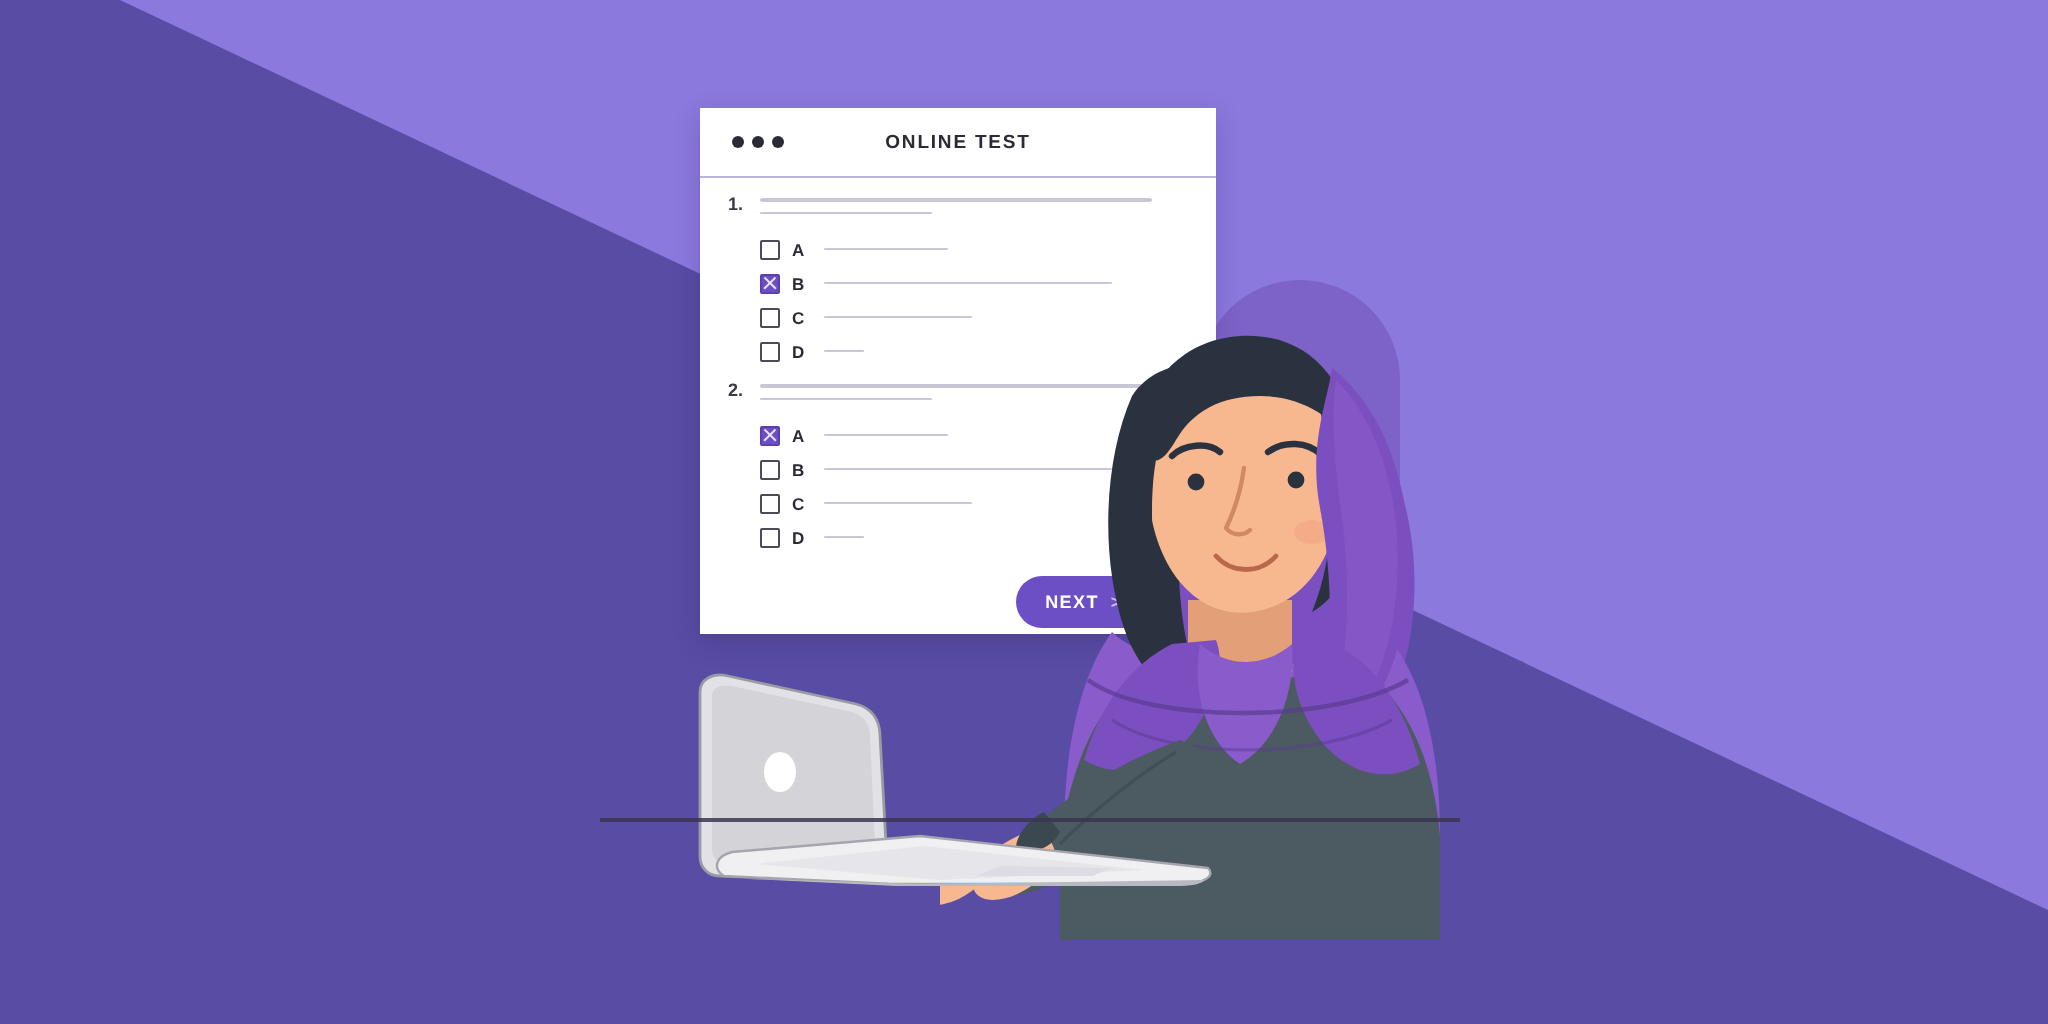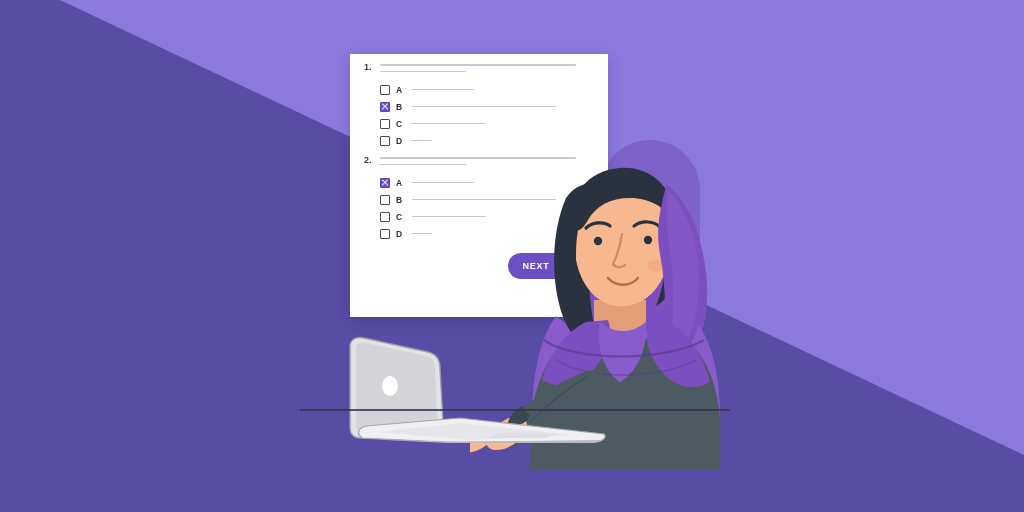--- a/index.html
+++ b/index.html
@@ -71,20 +71,28 @@
 
 <div id="stage">
 
   <div class="bg-light"></div>
   <div class="bg-dark"></div>
 
   <div class="halo"></div>
 
   <div class="card">
 
+    <div class="card-header">
+      <div class="dots">
+        <div class="dot"></div>
+        <div class="dot"></div>
+        <div class="dot"></div>
+      </div>
+      <div class="card-title">ONLINE TEST</div>
+    </div>
 
     <div class="card-body">
       <div id="questions">
           <div class="q-block">
             <div class="q-head">
               <div class="q-num">1.</div>
               <div class="q-lines">
                 <div class="ln" style="width: 196px;"></div>
                 <div class="ln" style="width: 86px;"></div>
               </div>

